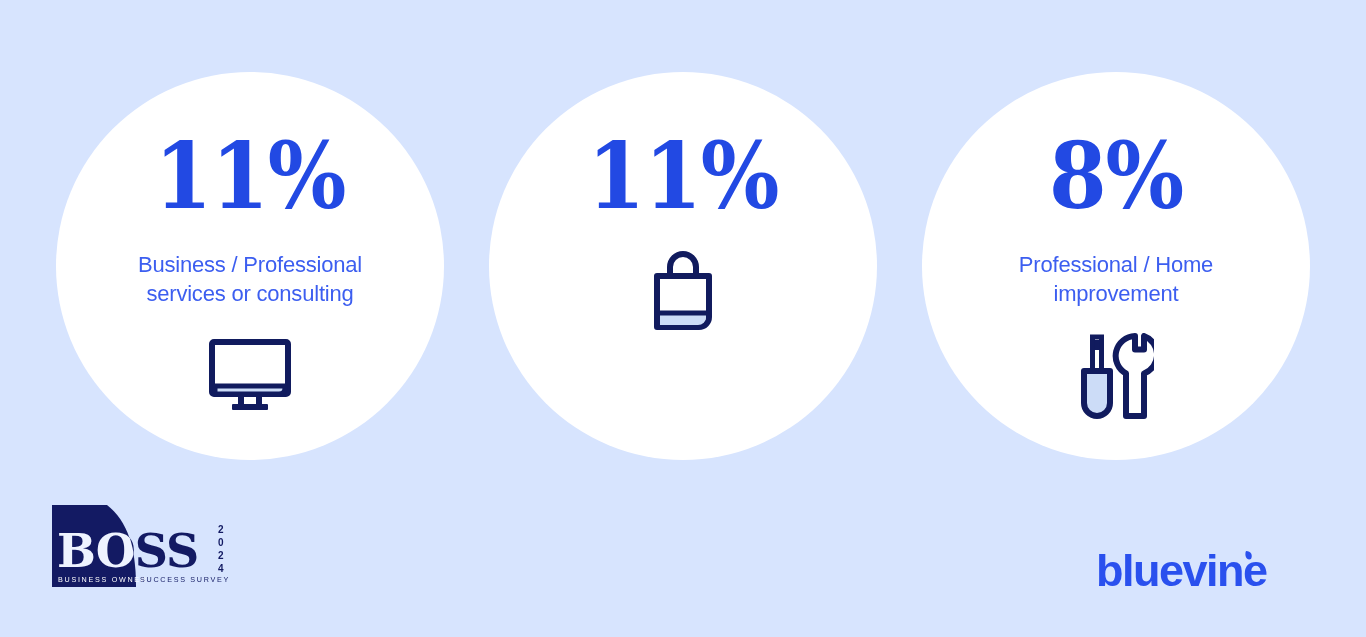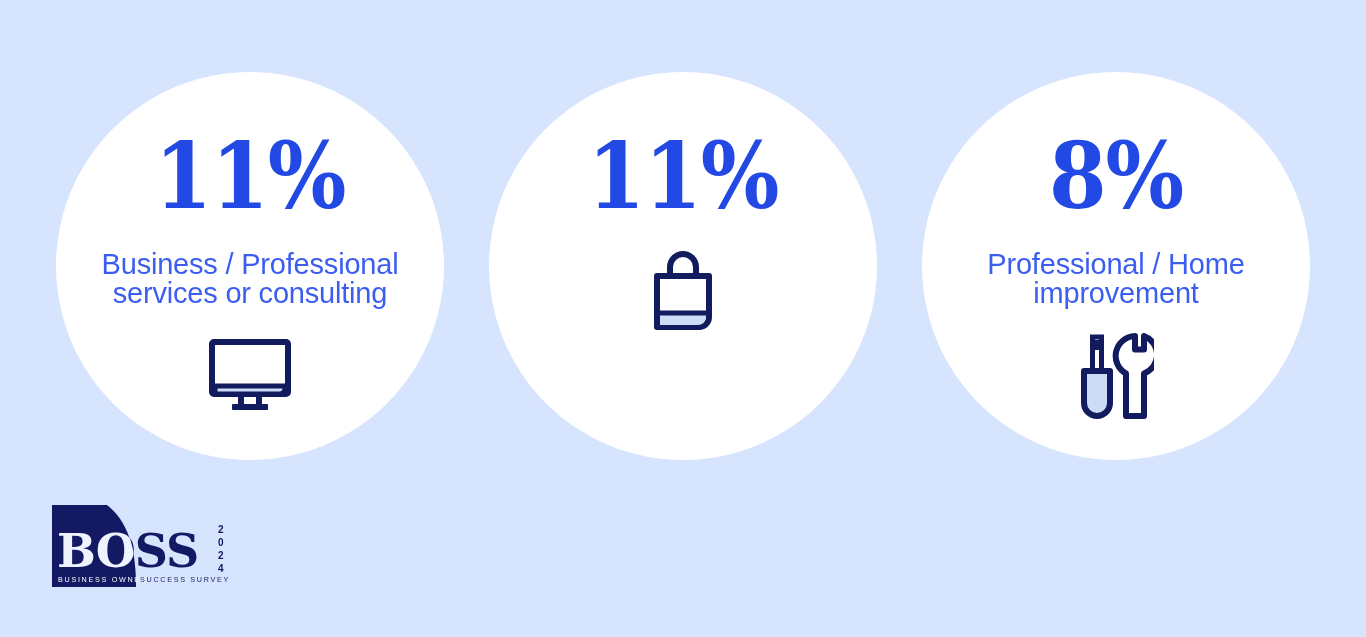--- a/index.html
+++ b/index.html
@@ -53,21 +53,21 @@
     letter-spacing: -1px;
     color: #2249e3;
     height: 96px;
     display: flex;
     align-items: center;
     font-stretch: condensed;
   }
   .caption {
     margin-top: 26px;
     font-family: "Liberation Sans", sans-serif;
-    font-size: 29px;
+    font-size: 22px;
     line-height: 29px;
     color: #3c5ef0;
     text-align: center;
     max-width: 300px;
     font-weight: 400;
     letter-spacing: -0.2px;
   }
   .icon-wrap {
     margin-top: 22px;
     width: 92px;
@@ -167,14 +167,20 @@
       <text x="6" y="77" font-family="'Liberation Sans',sans-serif" font-size="7.2" letter-spacing="1.7" fill="#ffffff">BUSINESS OWNER</text>
       <text x="88" y="77" font-family="'Liberation Sans',sans-serif" font-size="7.2" letter-spacing="1.7" fill="#131a63">SUCCESS SURVEY</text>
 
       <text x="166" y="28" font-family="'Liberation Sans',sans-serif" font-size="10" font-weight="700" fill="#131a63">2</text>
       <text x="166" y="41" font-family="'Liberation Sans',sans-serif" font-size="10" font-weight="700" fill="#131a63">0</text>
       <text x="166" y="54" font-family="'Liberation Sans',sans-serif" font-size="10" font-weight="700" fill="#131a63">2</text>
       <text x="166" y="67" font-family="'Liberation Sans',sans-serif" font-size="10" font-weight="700" fill="#131a63">4</text>
     </svg>
   </div>
 
+  <div class="bluevine-logo">
+    <svg width="215" height="48" viewBox="0 0 215 48" aria-hidden="true">
+      <text x="0" y="38" font-family="'Liberation Sans',sans-serif" font-size="45" font-weight="700" letter-spacing="-1.5" fill="#2a50ee">bluevine</text>
+      <path d="M150 3 c5 0 7 4 5 8 c-4 2 -7 -3 -5 -8 Z" fill="#2a50ee"></path>
+    </svg>
+  </div>
 
 </div>
 
 </body></html>

